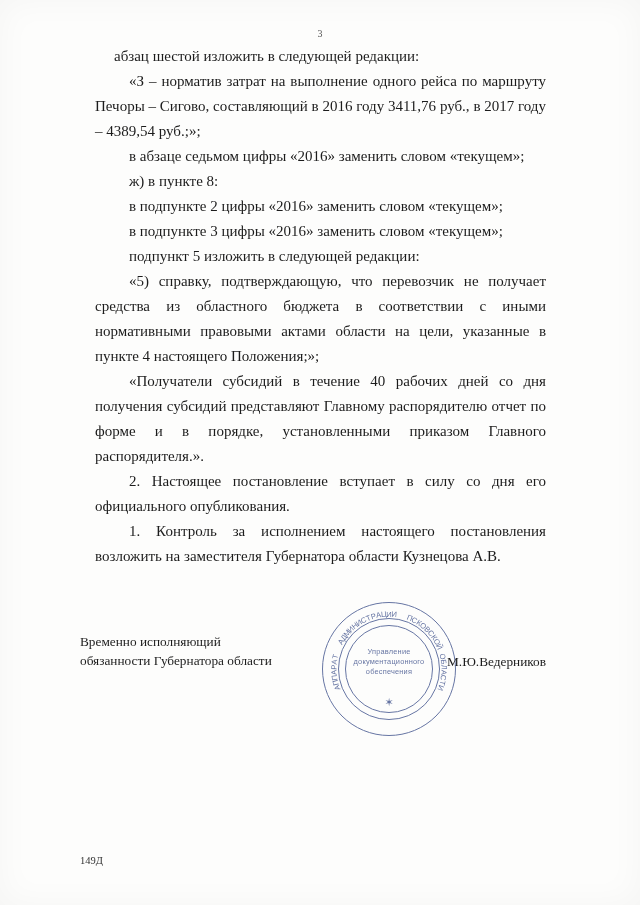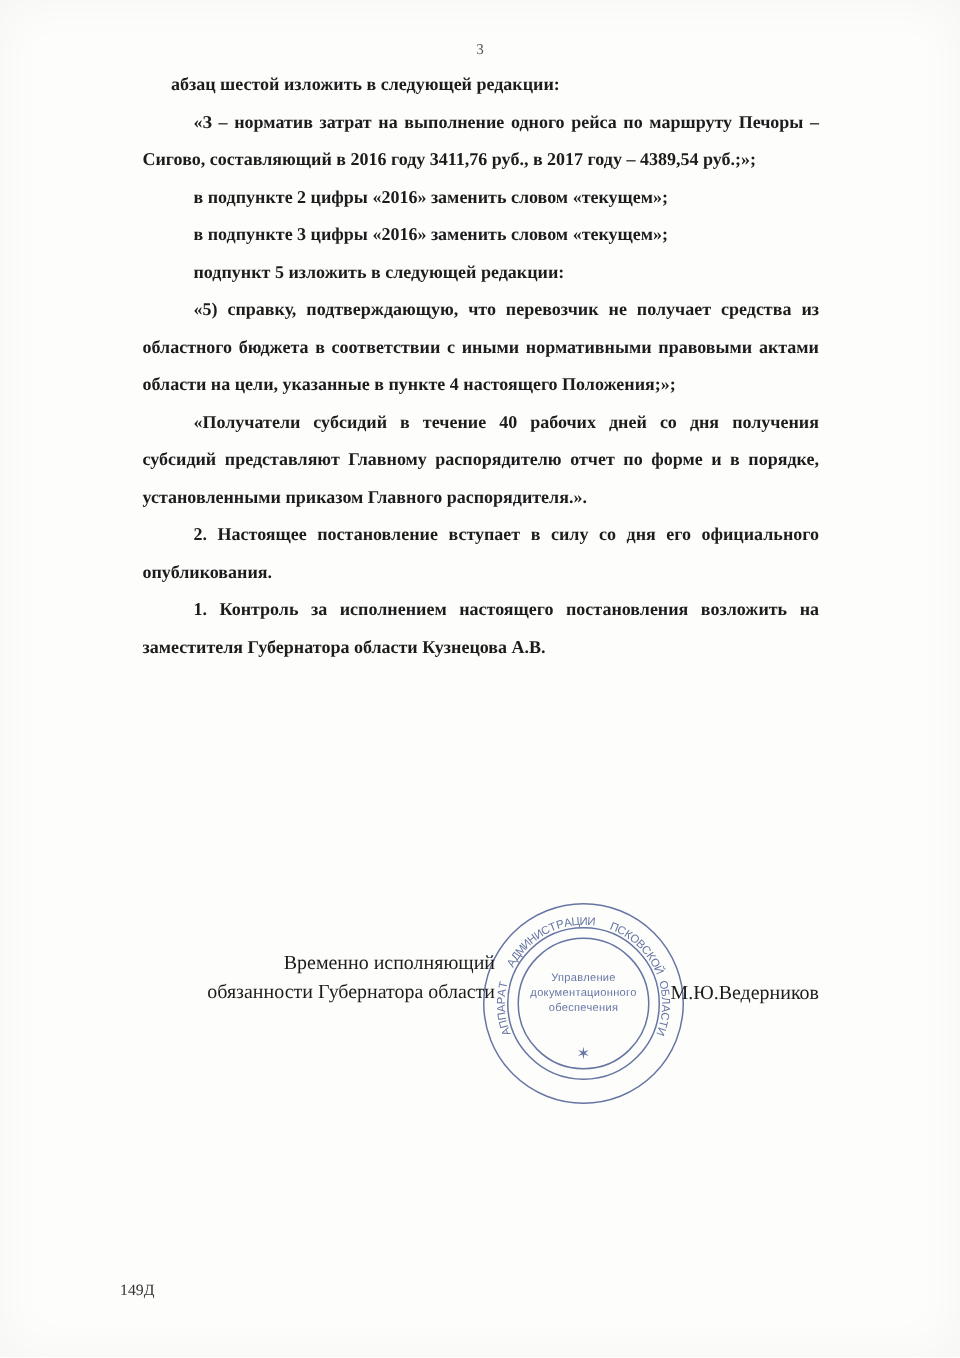--- a/index.html
+++ b/index.html
@@ -23,25 +23,24 @@
     width: 100%;
     text-align: center;
     font-size: 10px;
     color: #555;
   }
   .body-text {
     position: absolute;
     left: 80px;
     top: 44px;
     width: 466px;
-    font-size: 12px;
+    font-size: 15px;
     line-height: 25px;
     text-align: justify;
     text-justify: inter-word;
-    font-weight: bold;
   }
   .body-text p {
     margin: 0 0 0 15px;
     text-indent: 34px;
   }
   .body-text p.tight {
     margin: 0;
   }
   .sign-block {
     position: absolute;
@@ -49,21 +48,20 @@
     top: 632px;
     width: 466px;
     font-size: 13.3px;
     line-height: 19px;
   }
   .sign-left {
     position: absolute;
     left: 0;
     top: 0;
     width: 250px;
-    text-align: right;
   }
   .sign-right {
     position: absolute;
     right: 0;
     top: 20px;
     text-align: right;
     white-space: nowrap;
   }
   .stamp {
     position: absolute;
@@ -144,20 +142,22 @@
 </head>
 <body>
 
 <div class="page">
 
   <div class="page-number">3</div>
 
   <div class="body-text">
     <p class="tight">абзац шестой изложить в следующей редакции:</p>
     <p>«З – норматив затрат на выполнение одного рейса по маршруту Печоры – Сигово, составляющий в 2016 году 3411,76 руб., в 2017 году – 4389,54 руб.;»;</p>
+    <p>в абзаце седьмом цифры «2016» заменить словом «текущем»;</p>
+    <p>ж) в пункте 8:</p>
     <p>в подпункте 2 цифры «2016» заменить словом «текущем»;</p>
     <p>в подпункте 3 цифры «2016» заменить словом «текущем»;</p>
     <p>подпункт 5 изложить в следующей редакции:</p>
     <p>«5) справку, подтверждающую, что перевозчик не получает средства из областного бюджета в соответствии с иными нормативными правовыми актами области на цели, указанные в пункте 4 настоящего Положения;»;</p>
     <p>«Получатели субсидий в течение 40 рабочих дней со дня получения субсидий представляют Главному распорядителю отчет по форме и в порядке, установленными приказом Главного распорядителя.».</p>
     <p>2. Настоящее постановление вступает в силу со дня его официального опубликования.</p>
     <p>1. Контроль за исполнением настоящего постановления возложить на заместителя Губернатора области Кузнецова А.В.</p>
   </div>
 
   <div class="stamp">

